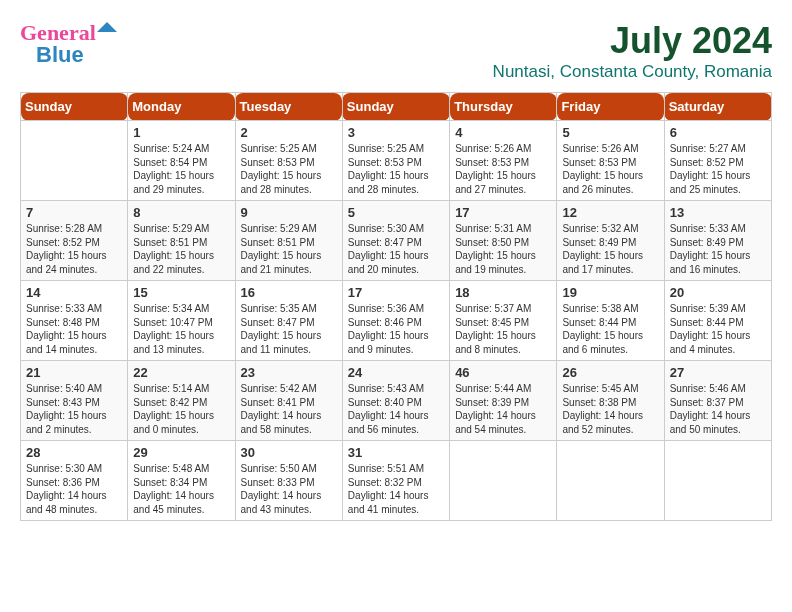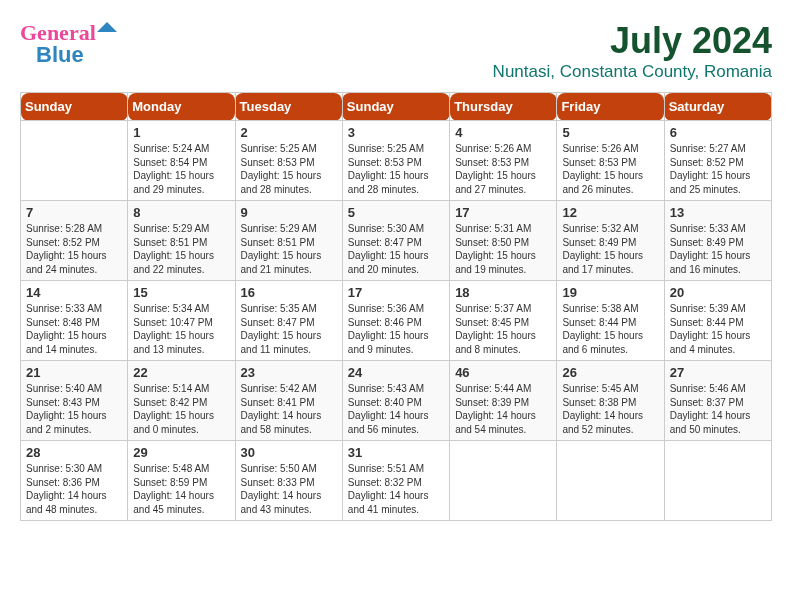--- a/index.html
+++ b/index.html
@@ -317,21 +317,21 @@
         <td>
           <span class="day-number">28</span>
           <div class="day-info">Sunrise: 5:30 AM
 Sunset: 8:36 PM
 Daylight: 14 hours
 and 48 minutes.</div>
         </td>
         <td>
           <span class="day-number">29</span>
           <div class="day-info">Sunrise: 5:48 AM
-Sunset: 8:59 PM
+Sunset: 8:34 PM
 Daylight: 14 hours
 and 45 minutes.</div>
         </td>
         <td>
           <span class="day-number">30</span>
           <div class="day-info">Sunrise: 5:50 AM
 Sunset: 8:33 PM
 Daylight: 14 hours
 and 43 minutes.</div>
         </td>

